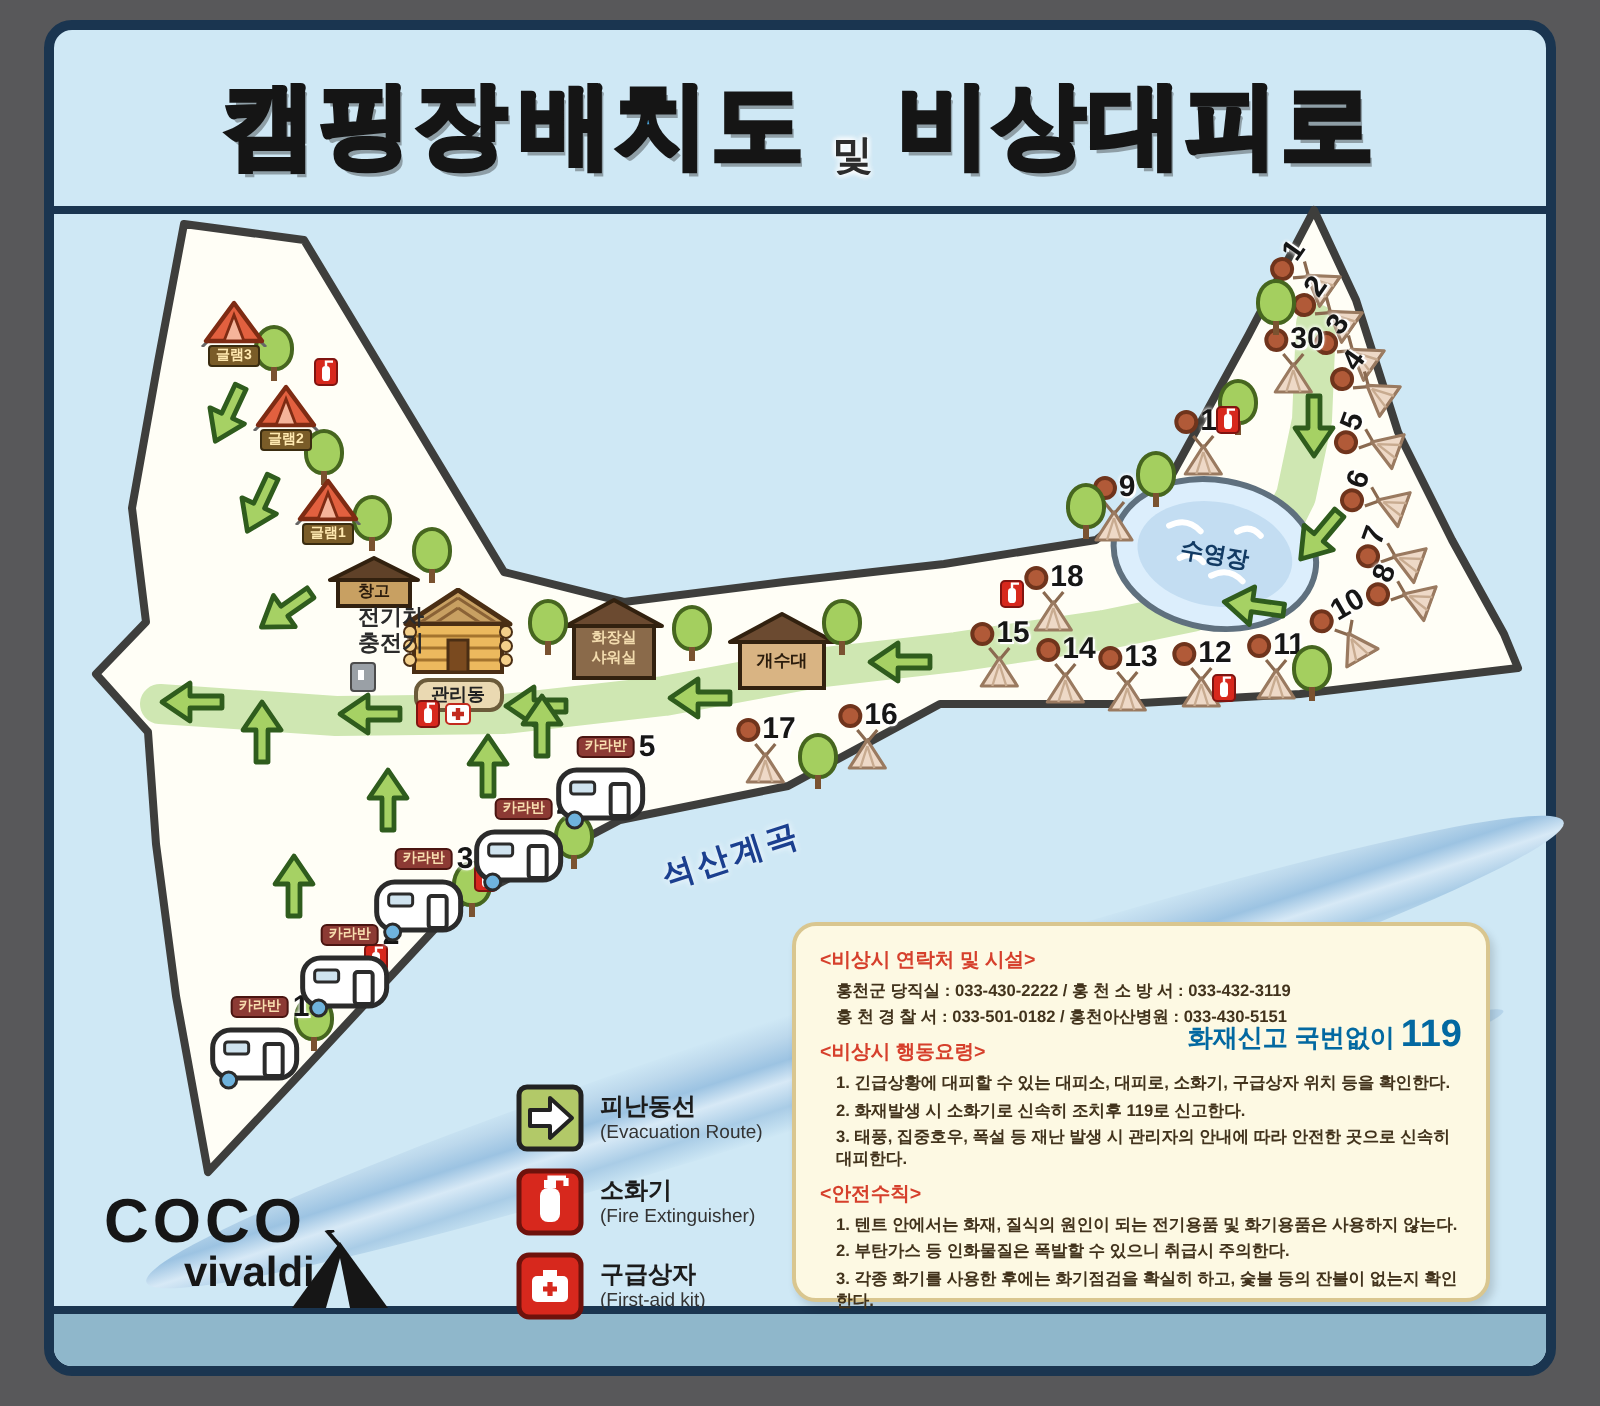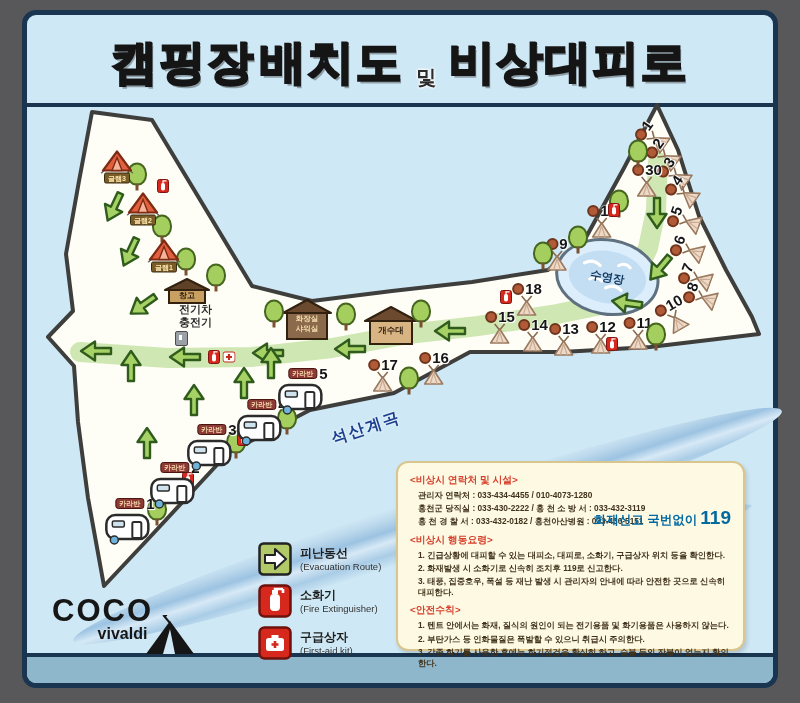--- a/index.html
+++ b/index.html
@@ -64,21 +64,21 @@
   .info{position:absolute;left:396px;top:461px;width:349px;height:190px;background:#fdf9e3;
         border:2px solid #d9c68f;border-radius:12px;padding:9px 12px;box-sizing:border-box;
         box-shadow:2px 3px 4px rgba(0,0,0,.15);}
   .info h3{margin:2px 0 3px 0;font-size:9.8px;color:#d6402c;font-weight:900;}
   .info p{margin:0 0 2px 8px;font-size:8.3px;font-weight:700;color:#42331c;line-height:1.35;}
   .fire-call{position:absolute;right:12px;top:44px;font-weight:900;color:#0369a1;font-size:12.5px;white-space:nowrap;}
   .fire-call b{font-size:19px;margin-left:3px;}
   
   .logo{position:absolute;left:52px;top:595px;}
   .logo-coco{font-weight:700;font-size:31px;color:#161616;letter-spacing:2px;line-height:1;}
-  .logo-vivaldi{font-weight:700;font-size:16px;color:#161616;margin-left:40px;line-height:1;text-align:center;}
+  .logo-vivaldi{font-weight:700;font-size:21px;color:#161616;margin-left:40px;line-height:1;}
   .logo-tent{position:absolute;left:88px;top:20px;}
 </style>
 </head>
 <body>
 
 <div class="panel">
   <div class="divider-top"></div>
   <div class="divider-bottom"></div>
   <div class="bottom-band"></div>
 </div>
@@ -108,20 +108,36 @@
   </div>
 
   <div class="bld" style="left:164px;top:278px;width:46px;">
     <svg width="46" height="27" viewBox="0 0 46 27">
       <path d="M23 1 L1 12 L45 12 Z" fill="#5f4128" stroke="#32210f" stroke-width="2" stroke-linejoin="round"></path>
       <rect x="5" y="12" width="36" height="13" fill="#c8a062" stroke="#32210f" stroke-width="2"></rect>
     </svg>
     <div class="bld-text" style="top:12px;font-size:8px;">창고</div>
   </div>
 
+  <div class="bld" style="left:200px;top:294px;width:58px;">
+    <svg width="58" height="44" viewBox="0 0 58 44">
+      <path d="M29 1 L3 18 L55 18 Z" fill="#c8a062" stroke="#4a2e14" stroke-width="2.5" stroke-linejoin="round"></path>
+      <path d="M29 5 L9 18 M29 5 L49 18 M29 10 L17 18 M29 10 L41 18" stroke="#8a6236" stroke-width="1.5"></path>
+      <rect x="7" y="18" width="44" height="24" fill="#ecb95e" stroke="#4a2e14" stroke-width="2"></rect>
+      <path d="M7 24 H51 M7 30 H51 M7 36 H51" stroke="#a4742e" stroke-width="1.5"></path>
+      <rect x="24" y="26" width="10" height="16" fill="#7a4a1f" stroke="#4a2e14" stroke-width="1.5"></rect>
+      <circle cx="5" cy="22" r="3" fill="#f3cf8a" stroke="#4a2e14"></circle>
+        <circle cx="5" cy="29" r="3" fill="#f3cf8a" stroke="#4a2e14"></circle>
+      <circle cx="5" cy="36" r="3" fill="#f3cf8a" stroke="#4a2e14"></circle>
+        <circle cx="53" cy="22" r="3" fill="#f3cf8a" stroke="#4a2e14"></circle>
+      <circle cx="53" cy="29" r="3" fill="#f3cf8a" stroke="#4a2e14"></circle>
+        <circle cx="53" cy="36" r="3" fill="#f3cf8a" stroke="#4a2e14"></circle>
+    </svg>
+    <div class="bld-label" style="margin-top:1px;">관리동</div>
+  </div>
 
   <div class="bld" style="left:281px;top:299px;width:52px;">
     <svg width="52" height="42" viewBox="0 0 52 42">
       <path d="M26 1 L2 14 L50 14 Z" fill="#6b4a30" stroke="#32210f" stroke-width="2" stroke-linejoin="round"></path>
       <rect x="6" y="14" width="40" height="26" fill="#8a6a4a" stroke="#32210f" stroke-width="2"></rect>
     </svg>
     <div class="bld-text light" style="top:15px;font-size:7.5px;line-height:1.2;">화장실</div>
     <div class="bld-text light" style="top:25px;font-size:7.5px;line-height:1.2;">샤워실</div>
   </div>
 
@@ -663,23 +679,22 @@
       </svg>
       <div>
         <div class="legend-ko">구급상자</div>
         <div class="legend-en">(First-aid kit)</div>
       </div>
     </div>
   </div>
 
   <div class="info">
     <h3>&lt;비상시 연락처 및 시설&gt;</h3>
-    <p>관리자 연락처 : 033-434-4455 / 010-4073-1280</p>
     <p>홍천군 당직실 : 033-430-2222 / 홍 천 소 방 서 : 033-432-3119</p>
-    <p>홍 천 경 찰 서 : 033-432-0182 / 홍천아산병원 : 033-430-5151</p>
+    <p>홍 천 경 찰 서 : 033-501-0182 / 홍천아산병원 : 033-430-5151</p>
     <div class="fire-call">
       <span>화재신고 국번없이</span><b>119</b>
     </div>
     <h3 style="margin-top:6px;">&lt;비상시 행동요령&gt;</h3>
     <p>1. 긴급상황에 대피할 수 있는 대피소, 대피로, 소화기, 구급상자 위치 등을 확인한다.</p>
     <p>2. 화재발생 시 소화기로 신속히 조치후 119로 신고한다.</p>
     <p>3. 태풍, 집중호우, 폭설 등 재난 발생 시 관리자의 안내에 따라 안전한 곳으로 신속히 대피한다.</p>
     <h3 style="margin-top:6px;">&lt;안전수칙&gt;</h3>
     <p>1. 텐트 안에서는 화재, 질식의 원인이 되는 전기용품 및 화기용품은 사용하지 않는다.</p>
     <p>2. 부탄가스 등 인화물질은 폭발할 수 있으니 취급시 주의한다.</p>

